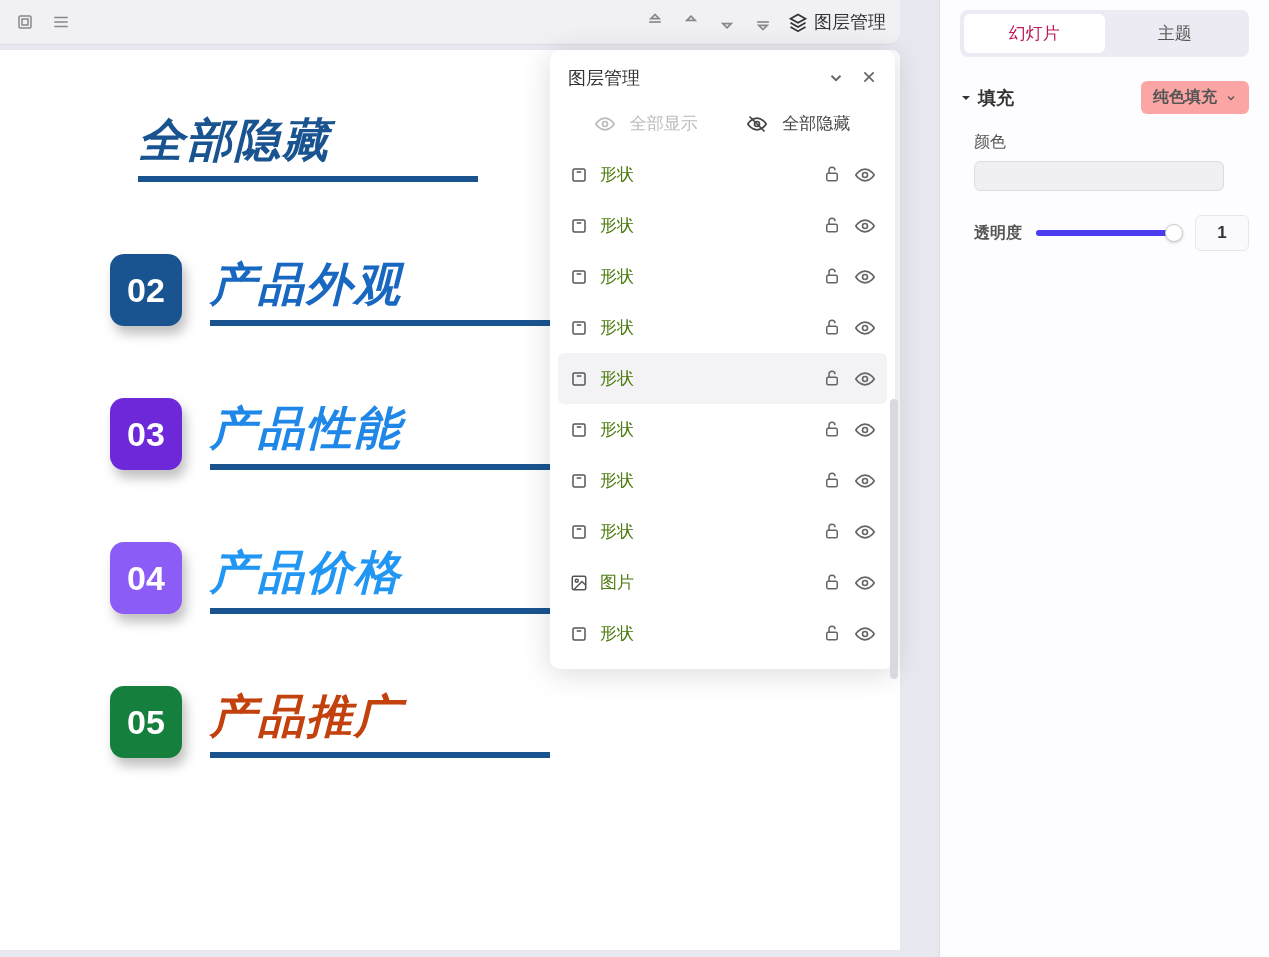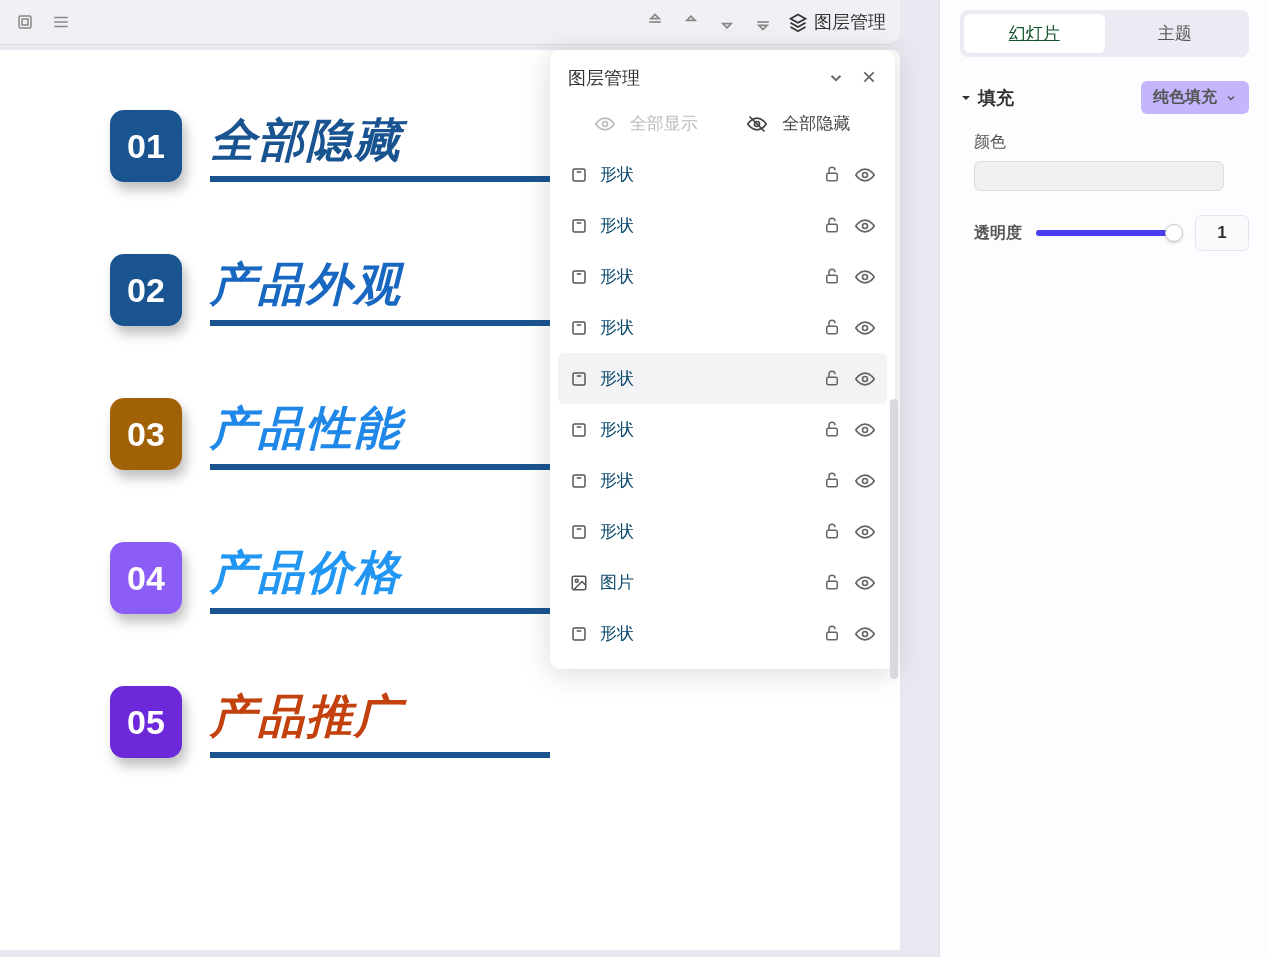--- a/index.html
+++ b/index.html
@@ -73,21 +73,21 @@
       display:flex; justify-content:space-around;
       padding: 10px 20px 14px 20px;
     }
     .sh-btn { display:flex; align-items:center; gap:15px; font-size:17px; cursor:pointer; }
     .sh-btn.dim { color:#bbb; }
     .sh-btn.norm { color:#444; }
     .layer-list { padding: 0 8px; position:relative; }
     .layer-item {
       display:flex; align-items:center;
       padding: 14px 12px;
-      font-size: 17px; color:#0c4a6e;
+      font-size: 17px; color:#4d7c0f;
       border-radius: 6px;
     }
     .layer-item.hover { background:#f3f3f6; }
     .layer-item .ly-icon { margin-right: 12px; color:#555; }
     .layer-item .ly-tools { margin-left:auto; display:flex; gap:14px; color:#666; }
     .layer-scrollbar-track {
       position:absolute; right:-3px; top:250px; width:8px; height:280px;
       background:#d8d8de; border-radius:4px;
     }
 
@@ -100,26 +100,26 @@
       border-left: 1px solid #ddd;
       padding: 10px 20px;
     }
     .tab-row {
       display:flex; background:#eceaf3; border-radius:8px; padding:4px;
     }
     .tab {
       flex:1; text-align:center; padding:8px 0; font-size:17px;
       border-radius:6px; cursor:pointer; color:#555;
     }
-    .tab.active { background:#fff; color:#14532d;text-decoration:underline; }
+    .tab.active { background:#fff; color:#be185d; }
     .section { margin-top: 24px; }
     .section-hdr { display:flex; align-items:center; gap:6px; font-size:18px; font-weight:600; color:#333; }
     .fill-type-sel {
       margin-left:auto; display:flex; align-items:center; gap:8px;
-      background:#c4b5fd; padding:6px 12px; border-radius:6px;
+      background:#fca5a5; padding:6px 12px; border-radius:6px;
       font-size:16px; color:#555; cursor:pointer;
     }
     .field { margin-top: 18px; padding-left: 14px; }
     .field-lbl { font-size:16px; color:#555; margin-bottom:8px; }
     .color-swatch {
       width: 250px; height: 30px;
       border:1px solid #ddd; border-radius:6px;
       background:#f0f0f2;
     }
     .opacity-row {
@@ -186,49 +186,48 @@
           <path d="M3 18l9 5 9-5"></path>
         </svg>
       <span>图层管理</span>
     </span>
   </div>
 </div>
 
 <div class="canvas-area">
   <div class="canvas-inner" id="toc-container">
       <div class="toc-row">
-    <div class="num-box" style="background:#1a5490">01</div>
     <div class="toc-text-wrap">
       <div class="toc-title" style="color:#1a5490">全部隐藏</div>
       <div class="toc-line" style="background:#1a5490"></div>
     </div>
       </div>
       <div class="toc-row">
     <div class="num-box" style="background:#1a5490">02</div>
     <div class="toc-text-wrap">
       <div class="toc-title" style="color:#1867c0">产品外观</div>
       <div class="toc-line" style="background:#1a5490"></div>
     </div>
       </div>
       <div class="toc-row">
-    <div class="num-box" style="background:#a16207">03</div>
+    <div class="num-box" style="background:#6d28d9">03</div>
     <div class="toc-text-wrap">
       <div class="toc-title" style="color:#1f87e8">产品性能</div>
       <div class="toc-line" style="background:#1a5490"></div>
     </div>
       </div>
       <div class="toc-row">
     <div class="num-box" style="background:#8b5cf6">04</div>
     <div class="toc-text-wrap">
       <div class="toc-title" style="color:#2196f3">产品价格</div>
       <div class="toc-line" style="background:#1a5490"></div>
     </div>
       </div>
       <div class="toc-row">
-    <div class="num-box" style="background:#6d28d9">05</div>
+    <div class="num-box" style="background:#15803d">05</div>
     <div class="toc-text-wrap">
       <div class="toc-title" style="color:#c2410c">产品推广</div>
       <div class="toc-line" style="background:#1a5490"></div>
     </div>
       </div>
     </div>
 </div>
 
 <div class="layer-panel">
   <div class="layer-panel-header">

